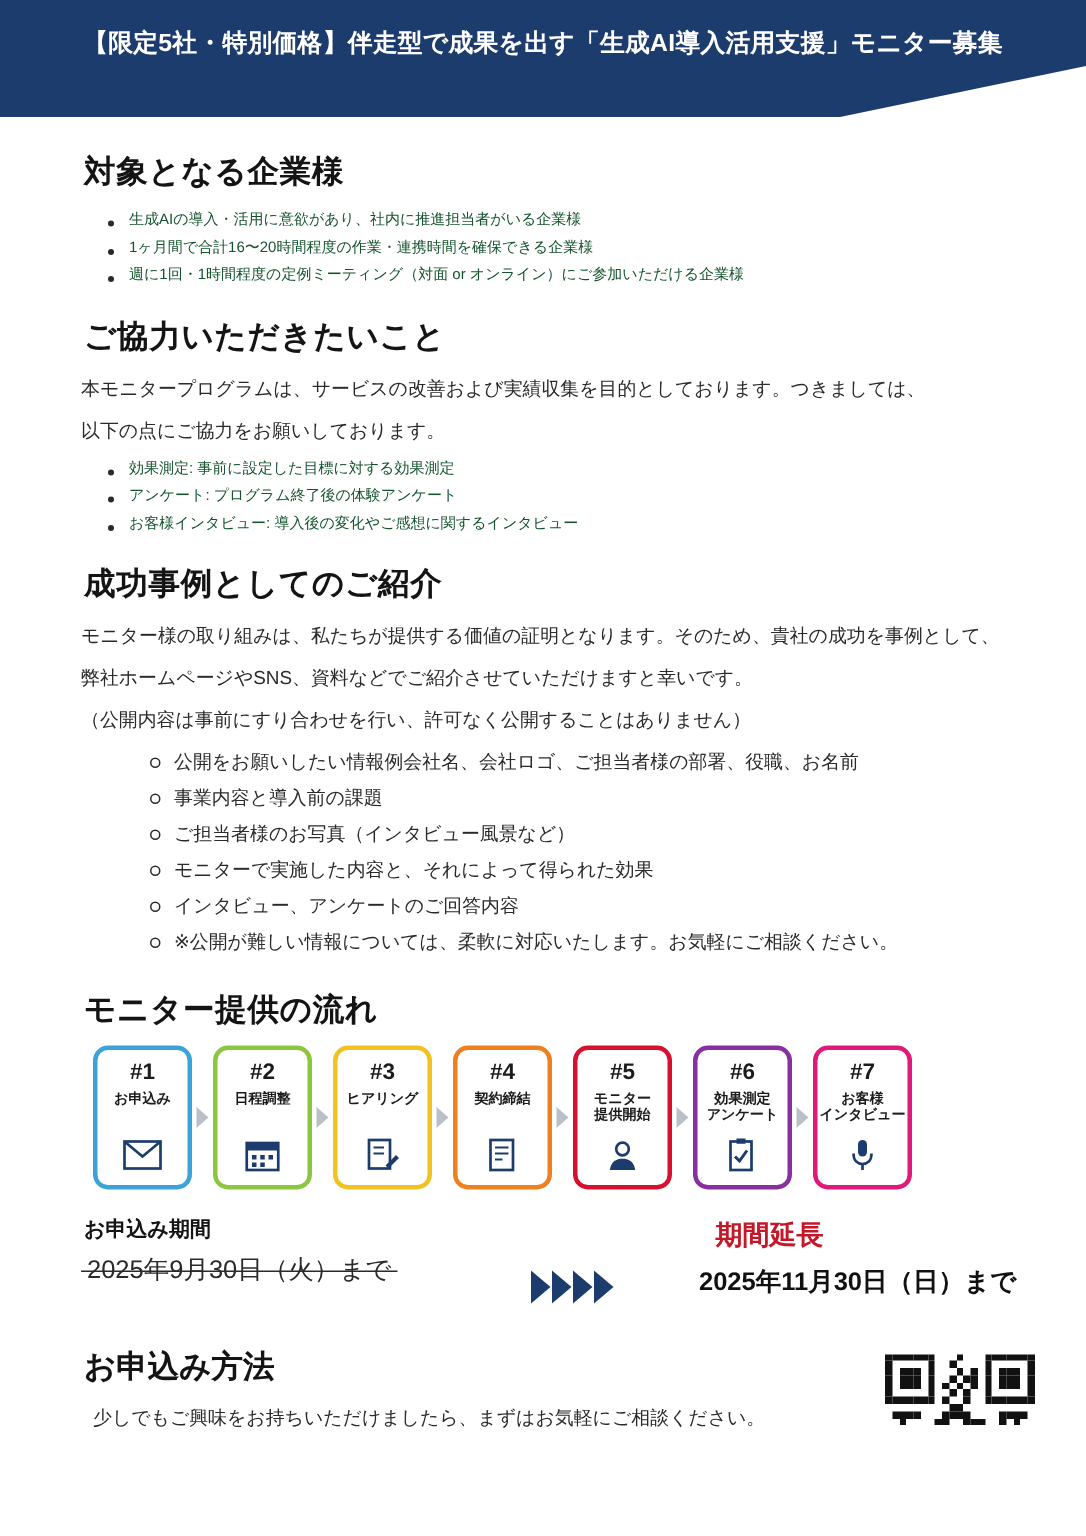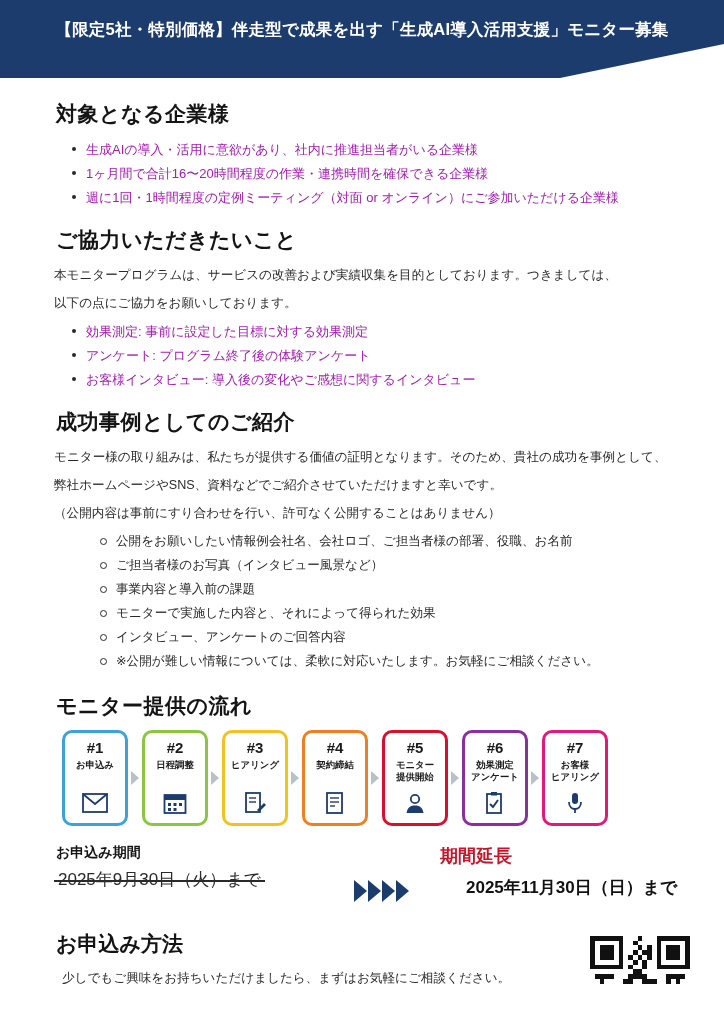--- a/index.html
+++ b/index.html
@@ -71,23 +71,23 @@
     margin: 0 0 6px 26px;
     color: #2a2a2a;
   }
 
   ul.bul {
     list-style: none;
     margin: 2px 0 6px 0;
     padding: 0 0 0 44px;
   }
   ul.bul li {
-    font-size: 13px;
+    font-size: 10px;
     line-height: 1.85;
-    color: #a21caf;
+    color: #14532d;
     position: relative;
     padding-left: 14px;
   }
   ul.bul li::before {
     content: "";
     position: absolute;
     left: 0; top: 9px;
     width: 4px; height: 4px;
     border-radius: 50%;
     background: #2a2a2a;
@@ -204,21 +204,21 @@
     gap: 1px;
   }
   .chev {
     width: 0; height: 0;
     border-top: 11px solid transparent;
     border-bottom: 11px solid transparent;
     border-left: 13px solid #1d3c6e;
   }
   .ext-label {
     position: absolute;
-    left: 412px;
+    left: 449px;
     top: 0;
     font-size: 18px;
     font-weight: bold;
     color: #c2182a;
   }
   .new-date {
     position: absolute;
     left: 438px;
     top: 32px;
     font-size: 17px;
@@ -284,22 +284,22 @@
     <li>アンケート: プログラム終了後の体験アンケート</li>
     <li>お客様インタビュー: 導入後の変化やご感想に関するインタビュー</li>
   </ul>
 
   <h2 class="sec">成功事例としてのご紹介</h2>
   <p class="para">モニター様の取り組みは、私たちが提供する価値の証明となります。そのため、貴社の成功を事例として、</p>
   <p class="para">弊社ホームページやSNS、資料などでご紹介させていただけますと幸いです。</p>
   <p class="para">（公開内容は事前にすり合わせを行い、許可なく公開することはありません）</p>
   <ul class="circ">
     <li>公開をお願いしたい情報例会社名、会社ロゴ、ご担当者様の部署、役職、お名前</li>
+    <li>事業内容と導入前の課題</li>
     <li>ご担当者様のお写真（インタビュー風景など）</li>
-    <li>事業内容と導入前の課題</li>
     <li>モニターで実施した内容と、それによって得られた効果</li>
     <li>インタビュー、アンケートのご回答内容</li>
     <li>※公開が難しい情報については、柔軟に対応いたします。お気軽にご相談ください。</li>
   </ul>
 
   <h2 class="sec tight">モニター提供の流れ</h2>
 
   <div class="flow">
 
     <div class="flow-item">
@@ -407,21 +407,21 @@
       </div>
     </div>
     <div class="flow-arrow">
         <span></span>
       </div>
 
     <div class="flow-item">
       <div class="flow-box" style="border-color:#e0197a">
         <div class="flow-num">#7</div>
         <div class="flow-label">お客様
-ヒアリング</div>
+インタビュー</div>
         <div class="flow-icon">
           <svg width="24" height="24" viewBox="0 0 24 24">
               <rect x="9" y="2" width="6" height="11" rx="3" fill="#1d3c6e"></rect>
               <path d="M6 11 C6 16 9 18 12 18 C15 18 18 16 18 11" fill="none" stroke="#1d3c6e" stroke-width="1.8"></path>
               <line x1="12" y1="18" x2="12" y2="22" stroke="#1d3c6e" stroke-width="1.8"></line>
             </svg>
         </div>
       </div>
     </div>
 

